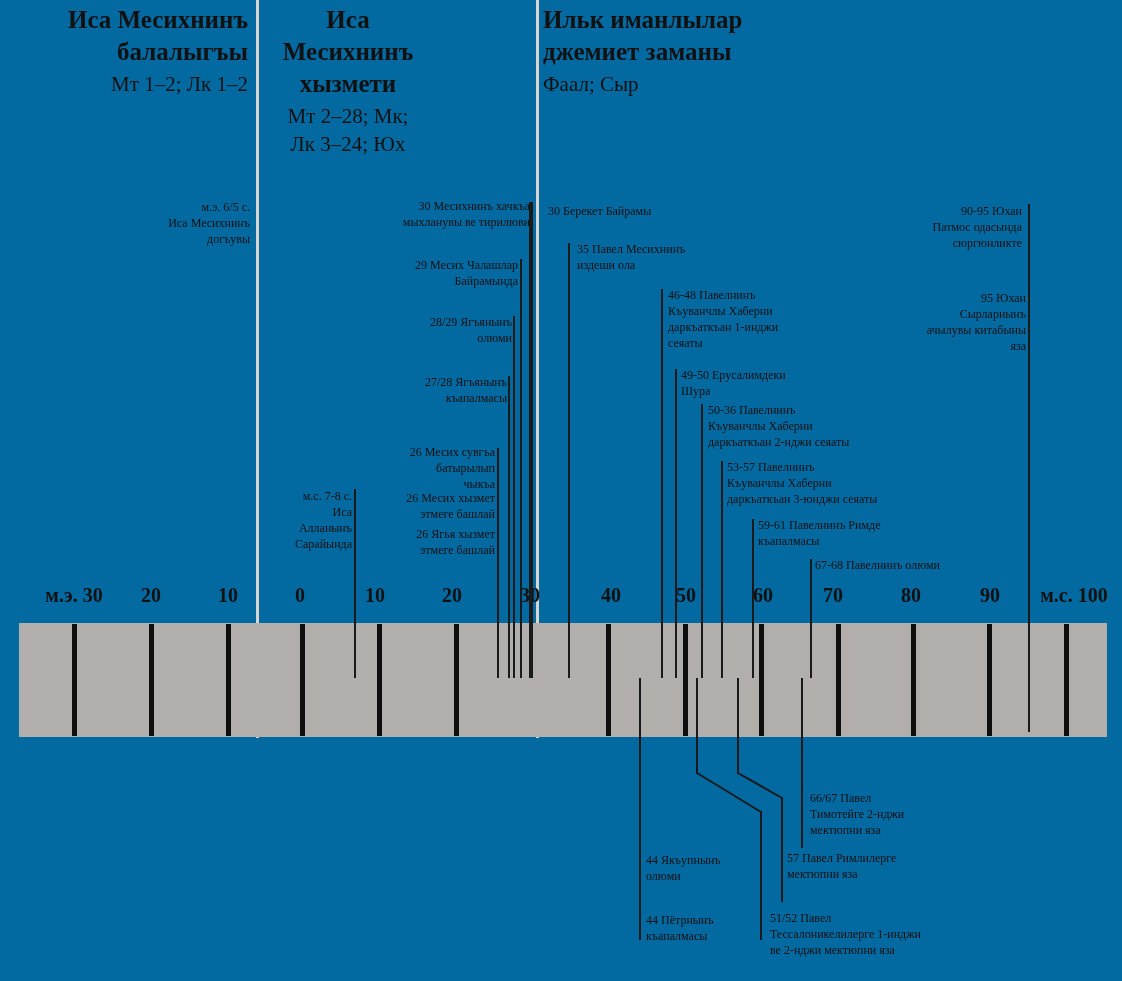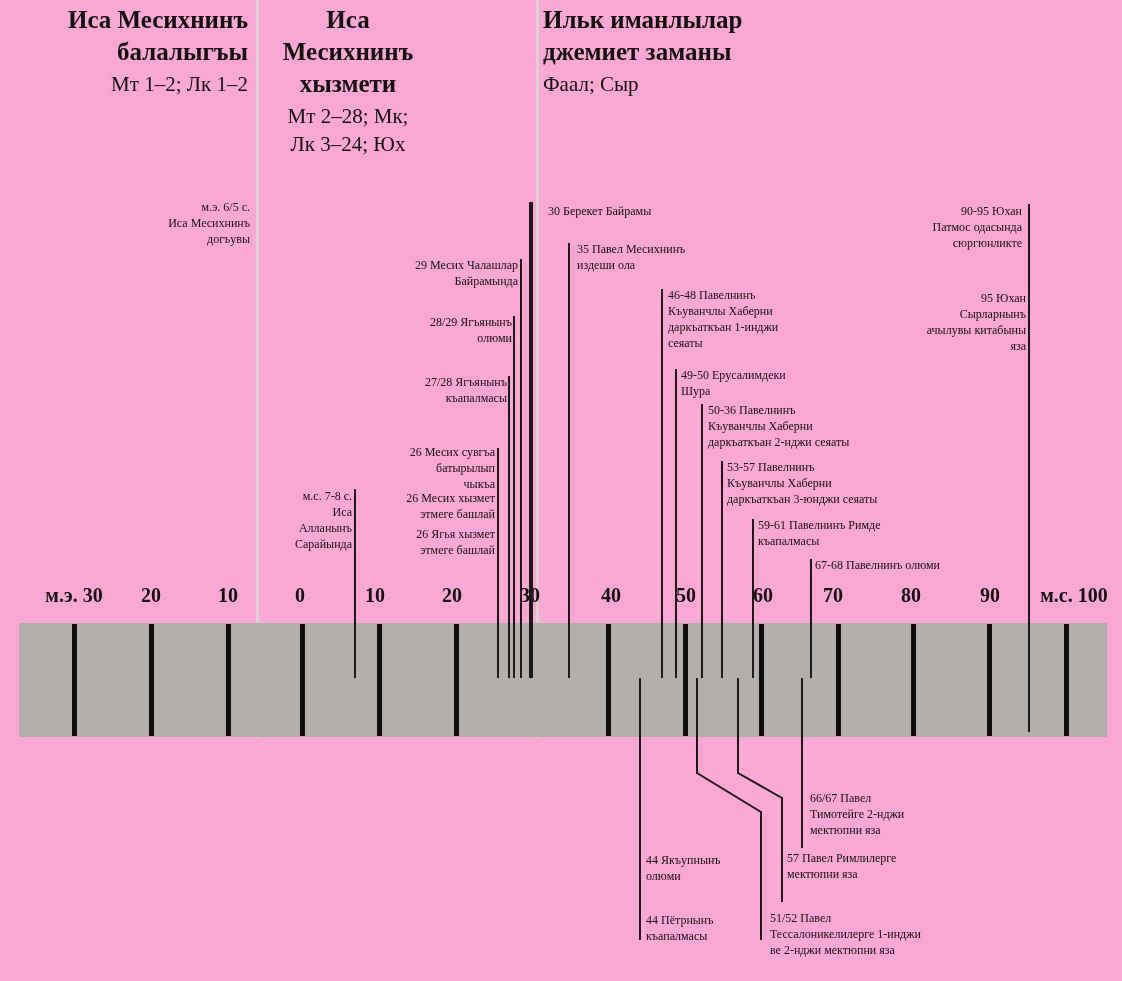--- a/index.html
+++ b/index.html
@@ -1,16 +1,16 @@
 <!DOCTYPE html>
 <html><head>
 <meta charset="utf-8">
 <style>
   html,body{margin:0;padding:0;background:#fff;}
-  #stage{position:relative;width:1122px;height:981px;background:#f9a8d4;overflow:hidden;
+  #stage{position:relative;width:1122px;height:981px;background:#0369a1;overflow:hidden;
          font-family:"Liberation Serif",serif;color:#111;}
   .era-head{position:absolute;}
   .era-title{font-weight:bold;font-size:25px;line-height:32px;white-space:pre-line;display:block;}
   .era-refs{font-size:21px;line-height:28px;white-space:pre-line;display:block;margin-top:2px;}
   .t-right{text-align:right;}
   .t-center{text-align:center;}
   .era-line{position:absolute;top:0;width:3px;height:738px;background:#d7d4d2;}
   .bar{position:absolute;left:19px;top:623px;width:1088px;height:114px;background:#b2aeab;}
   .tick{position:absolute;top:624px;width:5px;height:112px;background:#0e0e0e;}
   .axis-num{position:absolute;top:584px;font-weight:bold;font-size:20px;white-space:nowrap;
@@ -116,20 +116,22 @@
 этмеге башлай</div>
   <div class="lbl t-right w200" style="right:627px;top:444px;">26 Месих сувгъа
 батырылып
 чыкъа</div>
   <div class="lbl t-right w200" style="right:615px;top:374px;">27/28 Ягъянынъ
 къапалмасы</div>
   <div class="lbl t-right w200" style="right:610px;top:314px;">28/29 Ягъянынъ
 олюми</div>
   <div class="lbl t-right w200" style="right:604px;top:257px;">29 Месих Чалашлар
 Байрамында</div>
+  <div class="lbl t-right w200" style="right:592px;top:198px;">30 Месихнинъ хачкъа
+мыхланувы ве тирилюви</div>
   <div class="lbl w230" style="left:548px;top:203px;">30 Берекет Байрамы</div>
   <div class="lbl w230" style="left:577px;top:241px;">35 Павел Месихнинъ
 издеши ола</div>
   <div class="lbl w230" style="left:668px;top:287px;">46-48 Павелнинъ
 Къуванчлы Хаберни
 даркъаткъан 1-инджи
 сеяаты</div>
   <div class="lbl w230" style="left:681px;top:367px;">49-50 Ерусалимдеки
 Шура</div>
   <div class="lbl w280" style="left:708px;top:402px;">50-36 Павелнинъ

